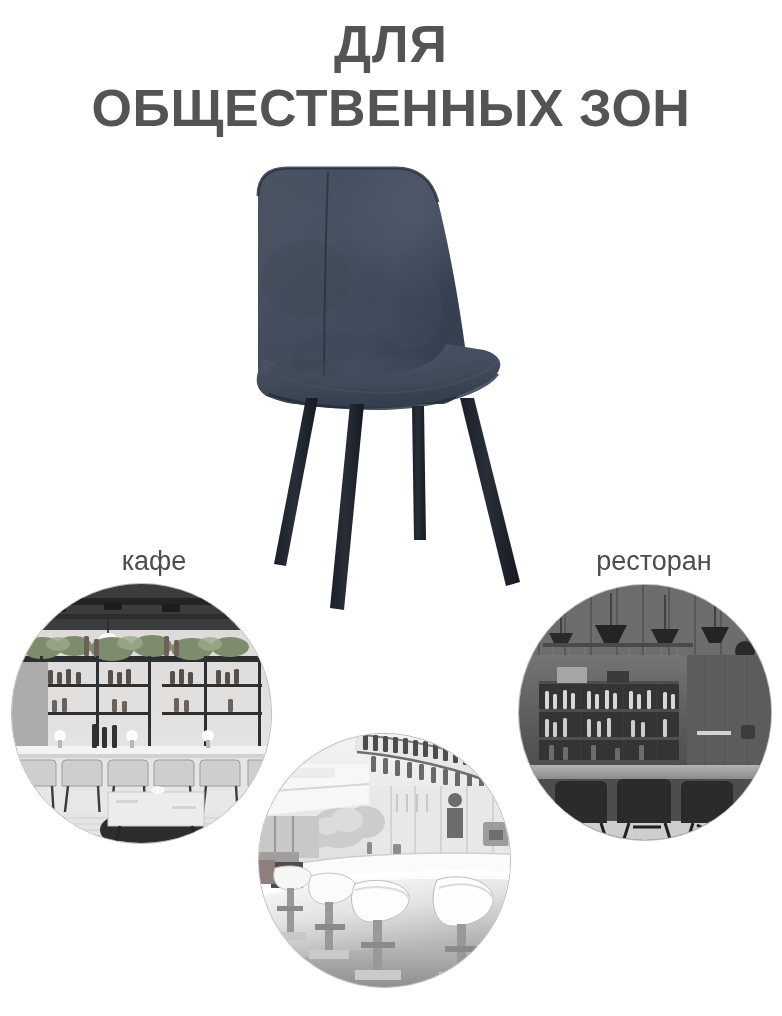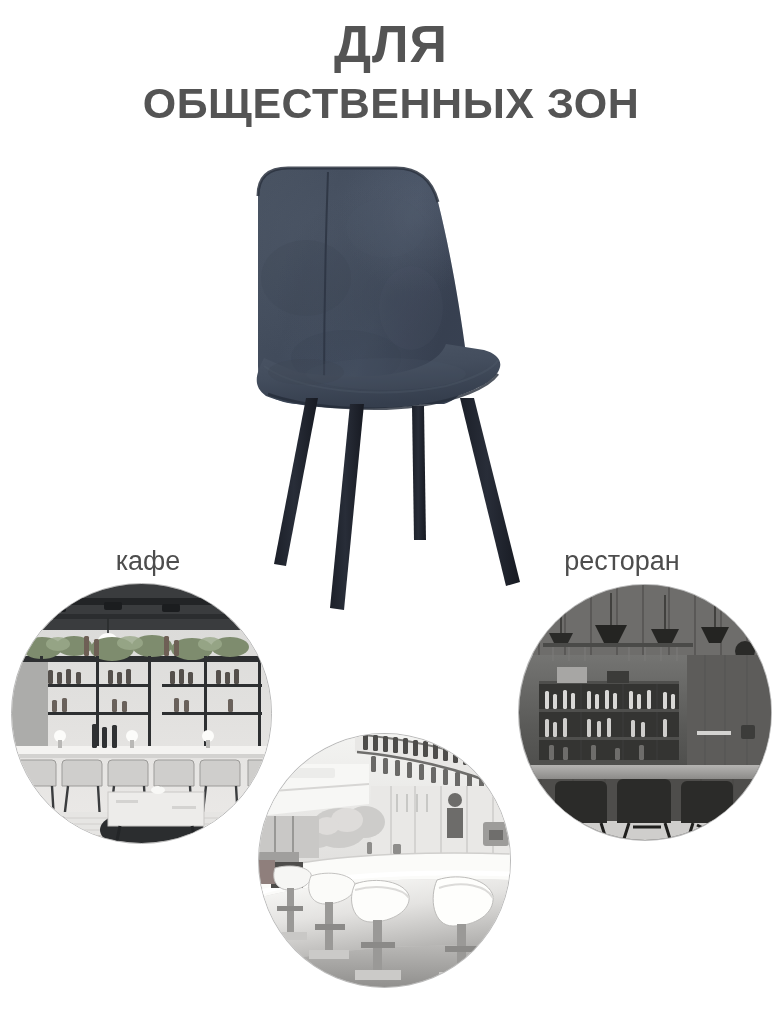--- a/index.html
+++ b/index.html
@@ -32,21 +32,21 @@
     line-height: 1.0;
     user-select: none;
   }
   .heading .line1 {
     display: block;
     font-size: 52px;
     letter-spacing: 1px;
   }
   .heading .line2 {
     display: block;
-    font-size: 43px;
+    font-size: 52px;
     margin-top: 12px;
     letter-spacing: 0.5px;
     white-space: nowrap;
   }
 
   
   .chair-wrap {
     position: absolute;
     left: 236px;
     top: 158px;
@@ -74,23 +74,23 @@
   .caption {
     position: absolute;
     color: #4d4d4d;
     font-size: 27px;
     font-weight: normal;
     text-align: center;
     line-height: 1;
     user-select: none;
     z-index: 6;
   }
-  .caption-cafe       { left: 68px;  top: 548px; width: 160px; }
+  .caption-cafe       { left: 74px;  top: 548px; width: 160px; }
   .caption-bar        { left: 314px; top: 699px; width: 140px; }
-  .caption-restaurant { left: 532px; top: 548px; width: 180px; }
+  .caption-restaurant { left: 564px; top: 548px; width: 180px; }
 </style>
 </head>
 <body>
 
 <div id="stage">
 
   <div class="heading">
     <span class="line1">ДЛЯ</span>
     <span class="line2">ОБЩЕСТВЕННЫХ ЗОН</span>
   </div>

